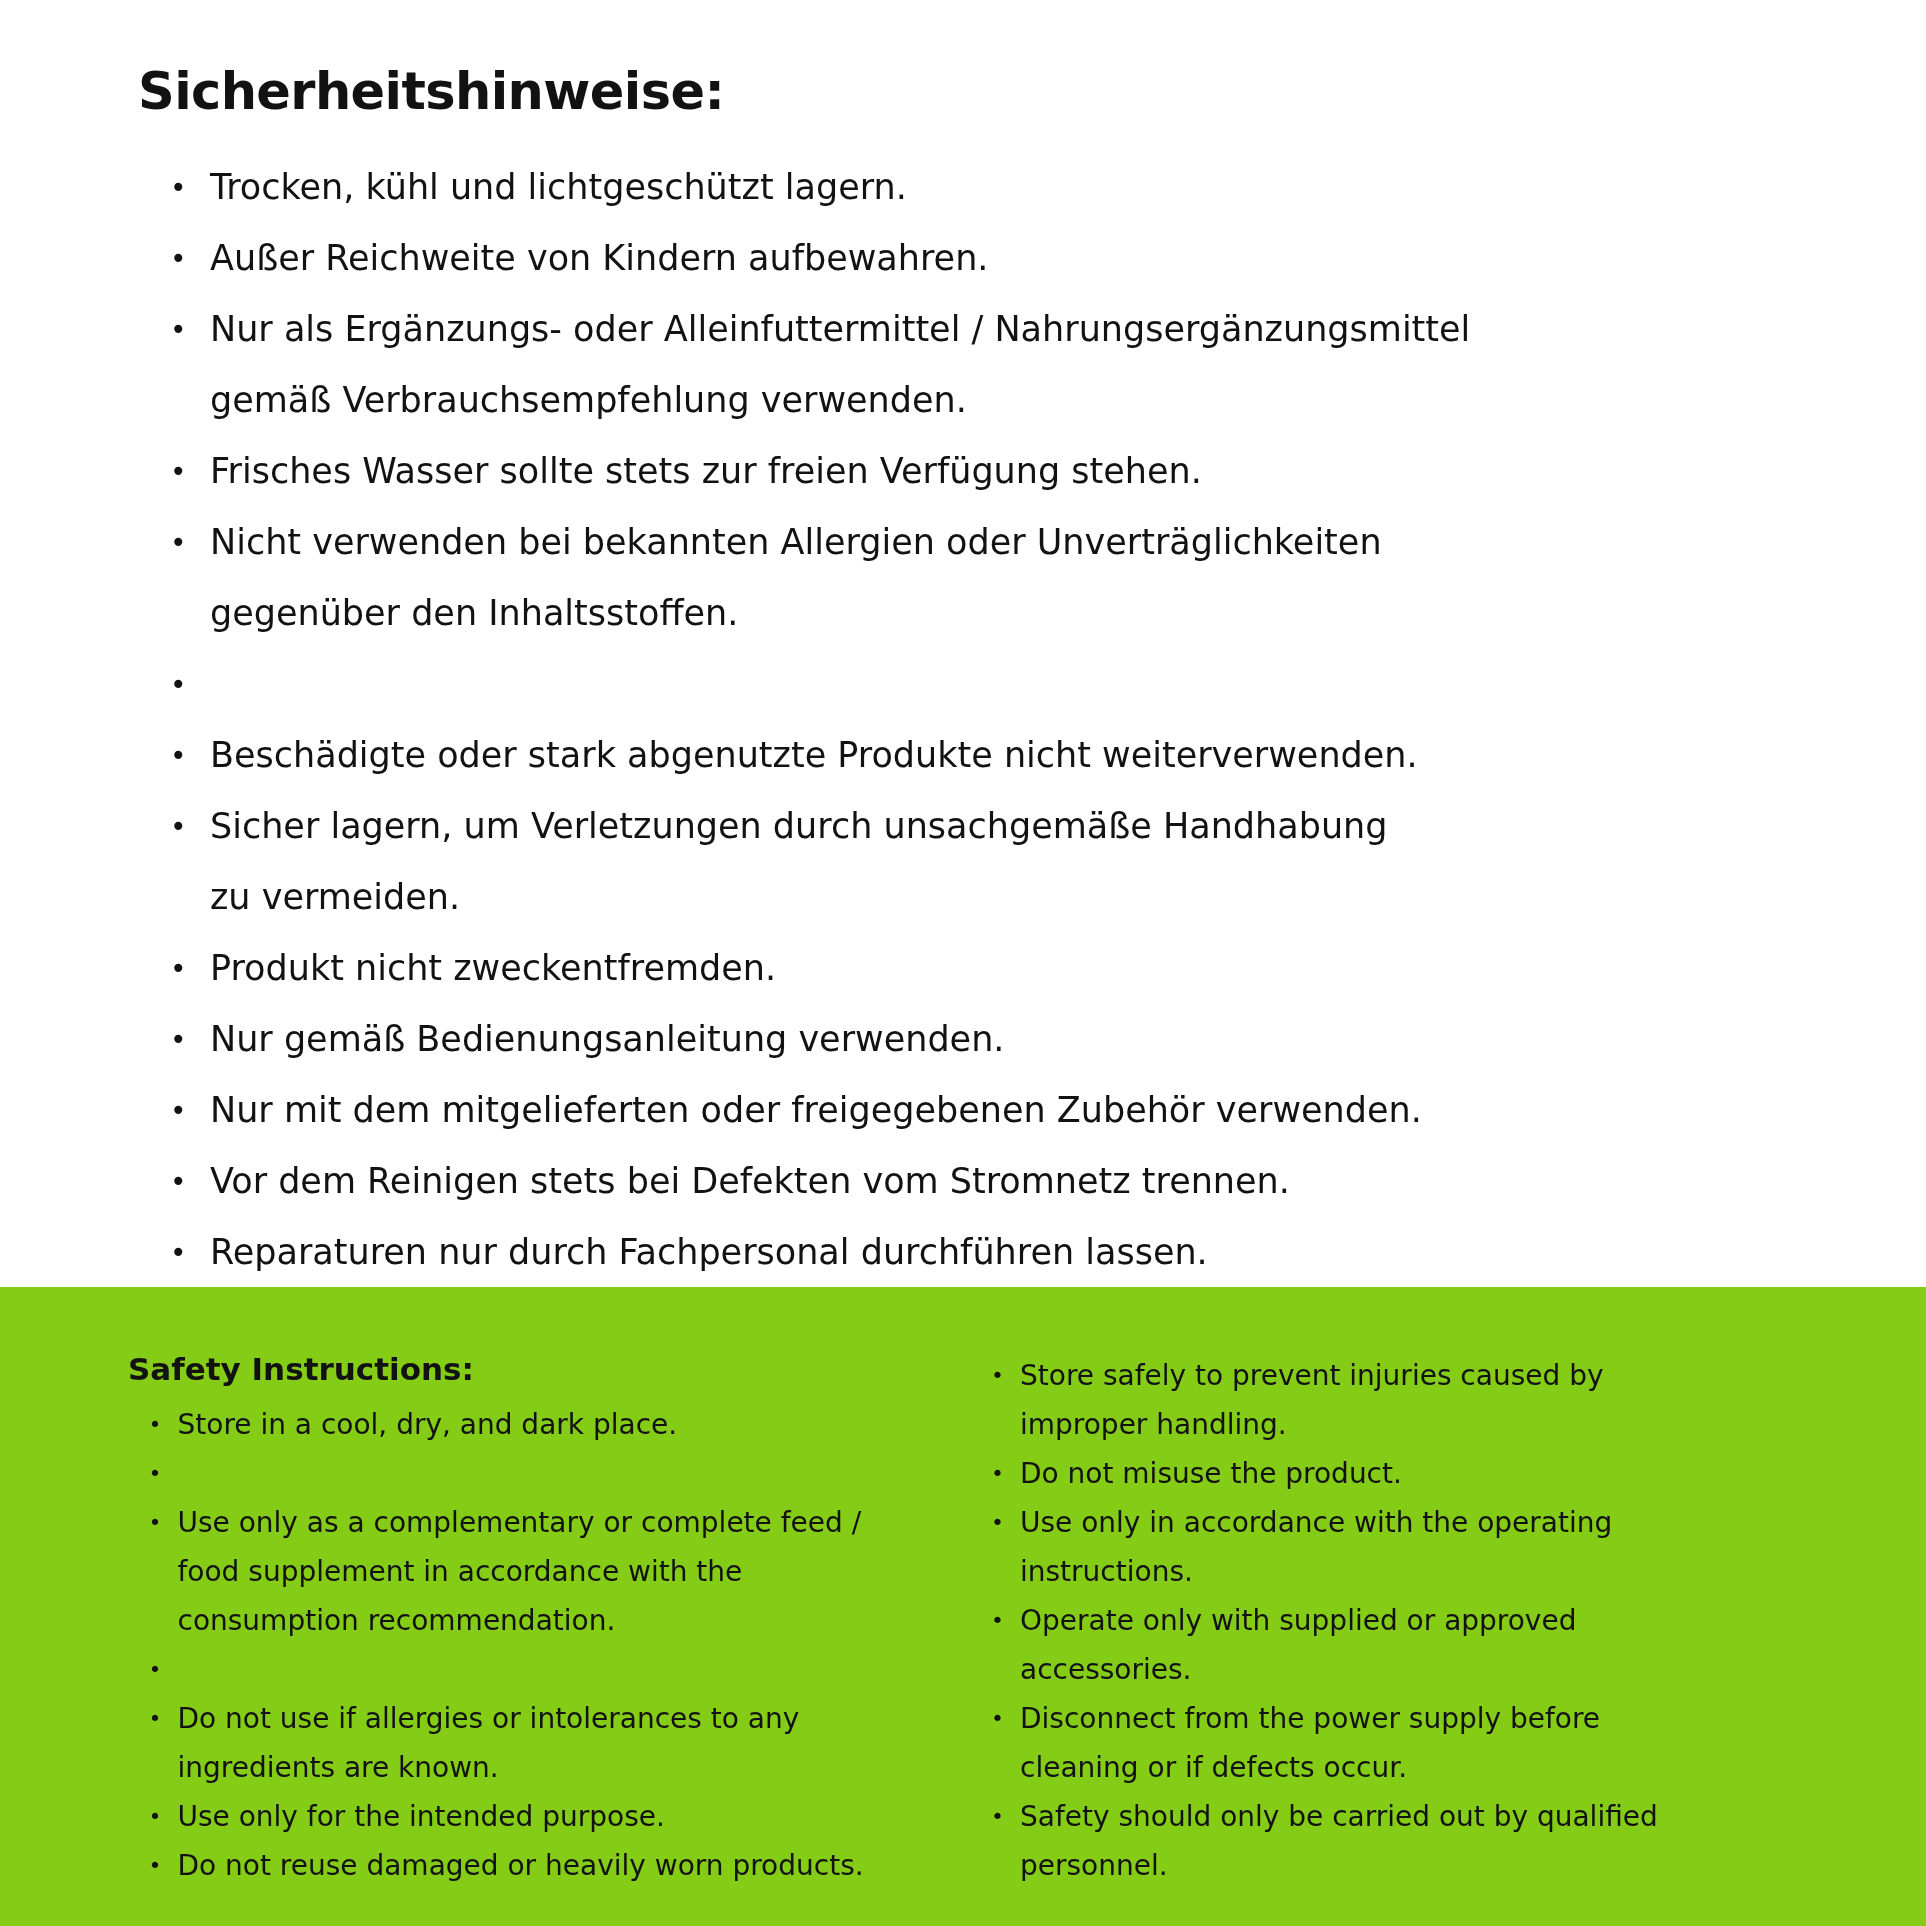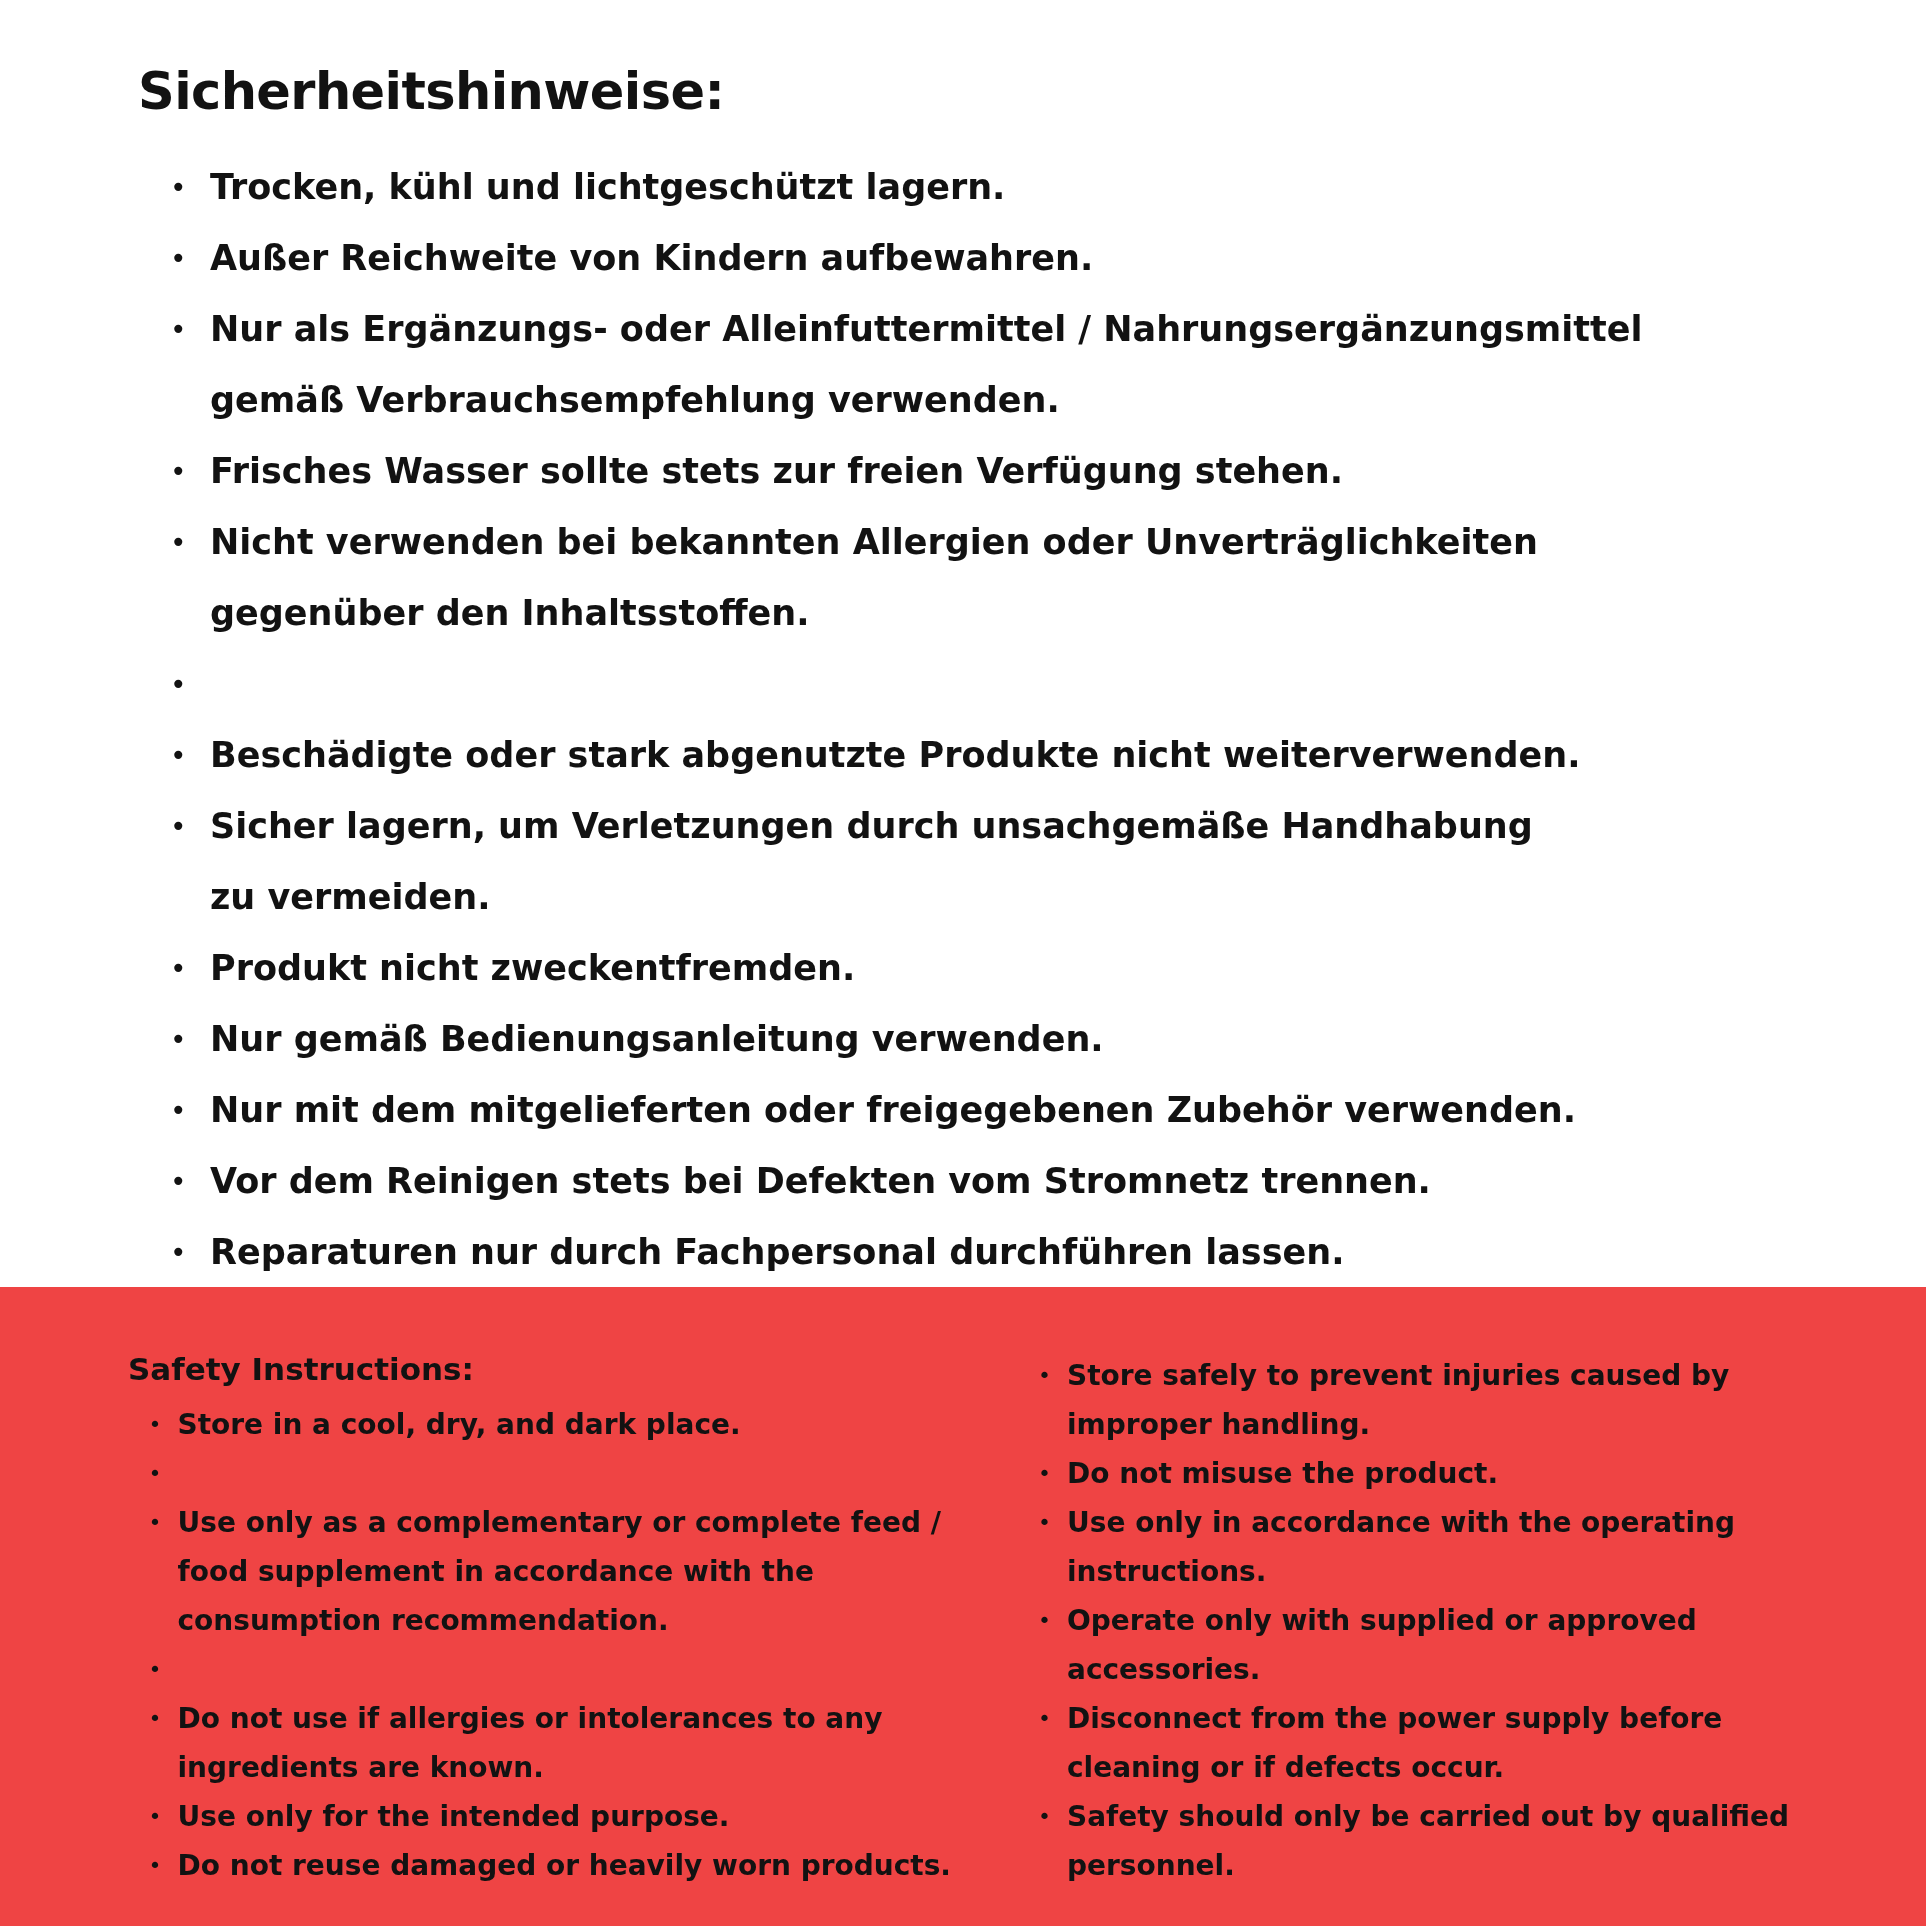--- a/index.html
+++ b/index.html
@@ -32,28 +32,28 @@
     align-items: flex-start;
     font-size: 35px;
     line-height: 71px;
   }
   .g-item .bullet {
     width: 40px;
     flex: 0 0 40px;
     font-size: 28px;
     line-height: 71px;
   }
-  .item-text { white-space: pre-line; font-weight: bold; }
+  .item-text { white-space: pre-line; }
   .english-section {
     width: 1926px;
     height: 639px;
-    background: #ef4444;
+    background: #84cc16;
     padding: 64px 64px 0 128px;
     display: flex;
-    gap: 75px;
+    gap: 28px;
   }
   .col-left { width: 835px; flex: 0 0 835px; }
   .col-right { width: 899px; flex: 0 0 899px; }
   .english-heading {
     font-size: 31px;
     font-weight: bold;
     line-height: 1.2;
     margin-bottom: 11.6px;
   }
   .english-list { list-style: none; margin-left: 20.5px; }

